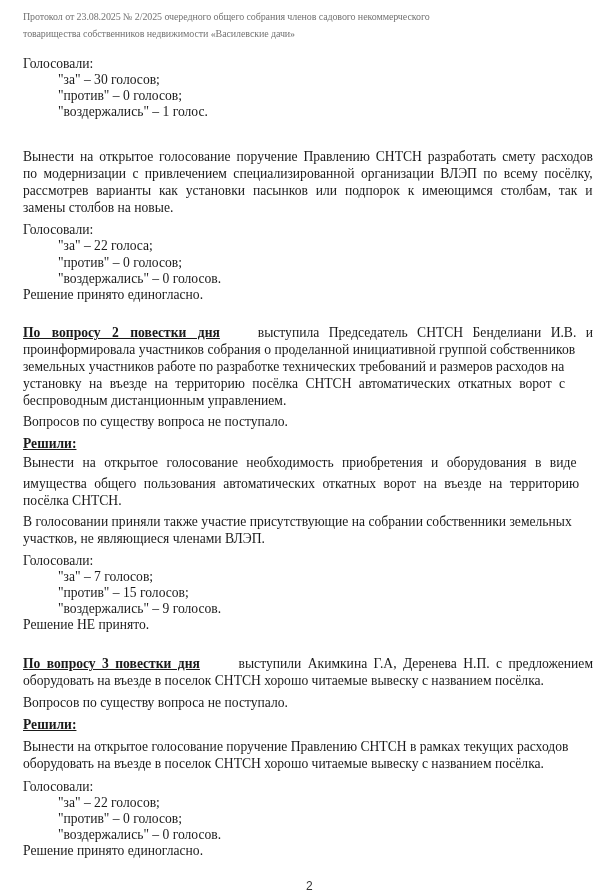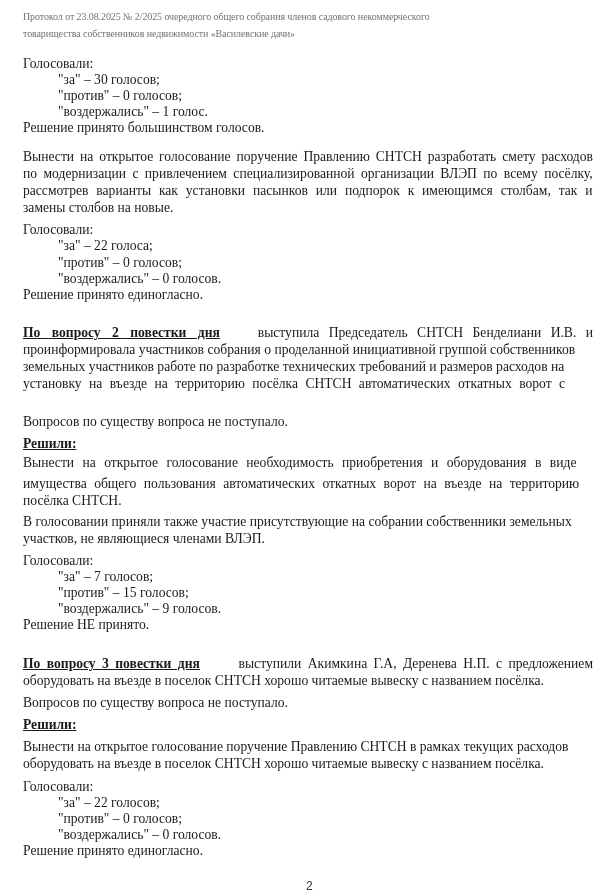--- a/index.html
+++ b/index.html
@@ -19,40 +19,40 @@
 
 <div class="page">
 
   <div class="ln hdr l" style="top:12px;">Протокол от 23.08.2025 № 2/2025 очередного общего собрания членов садового некоммерческого</div>
   <div class="ln hdr l" style="top:29px;">товарищества собственников недвижимости «Василевские дачи»</div>
 
   <div class="ln t l" style="top:57px;">Голосовали:</div>
   <div class="ln t ind" style="top:73px;">"за" – 30 голосов;</div>
   <div class="ln t ind" style="top:89px;">"против" – 0 голосов;</div>
   <div class="ln t ind" style="top:105px;">"воздержались" – 1 голос.</div>
-  <div class="ln t l" style="top:121px;">Решение принято большинством голосов.</div>
 
   <div class="ln t l" style="top: 150px; width: auto; word-spacing: 2.55556px;">Вынести на открытое голосование поручение Правлению СНТСН разработать смету расходов</div>
   <div class="ln t l" style="top: 167px; width: auto; word-spacing: 3px;">по модернизации с привлечением специализированной организации ВЛЭП по всему посёлку,</div>
   <div class="ln t l" style="top: 184px; width: auto; word-spacing: 4.45455px;">рассмотрев варианты как установки пасынков или подпорок к имеющимся столбам, так и</div>
   <div class="ln t l" style="top:201px;">замены столбов на новые.</div>
 
   <div class="ln t l" style="top:223px;">Голосовали:</div>
   <div class="ln t ind" style="top:239px;">"за" – 22 голоса;</div>
   <div class="ln t ind" style="top:256px;">"против" – 0 голосов;</div>
   <div class="ln t ind" style="top:272px;">"воздержались" – 0 голосов.</div>
   <div class="ln t l" style="top:288px;">Решение принято единогласно.</div>
 
   <div class="ln t l" style="top:326px; width:570px; display:flex; justify-content:space-between;text-align:center;">
     <span class="u" style="word-spacing:8px;">По вопросу 2 повестки дня</span>
     <span style="word-spacing:6px;">выступила Председатель СНТСН Бенделиани И.В. и</span>
   </div>
   <div class="ln t l" style="top:343px;">проинформировала участников собрания о проделанной инициативной группой собственников</div>
   <div class="ln t l" style="top:360px;">земельных участников работе по разработке технических требований и размеров расходов на</div>
   <div class="ln t l" style="top:377px; word-spacing:4px;">установку на въезде на территорию посёлка СНТСН автоматических откатных ворот с</div>
+  <div class="ln t l" style="top:394px;">беспроводным дистанционным управлением.</div>
 
   <div class="ln t l" style="top:415px;">Вопросов по существу вопроса не поступало.</div>
   <div class="ln t l u" style="top:437px;">Решили:</div>
 
   <div class="ln t l" style="top:456px; word-spacing:5px;">Вынести на открытое голосование необходимость приобретения и оборудования в виде</div>
   <div class="ln t l" style="top:477px; word-spacing:4px;">имущества общего пользования автоматических откатных ворот на въезде на территорию</div>
   <div class="ln t l" style="top:494px;">посёлка СНТСН.</div>
 
   <div class="ln t l" style="top:515px;">В голосовании приняли также участие присутствующие на собрании собственники земельных</div>
   <div class="ln t l" style="top:532px;">участков, не являющиеся членами ВЛЭП.</div>

